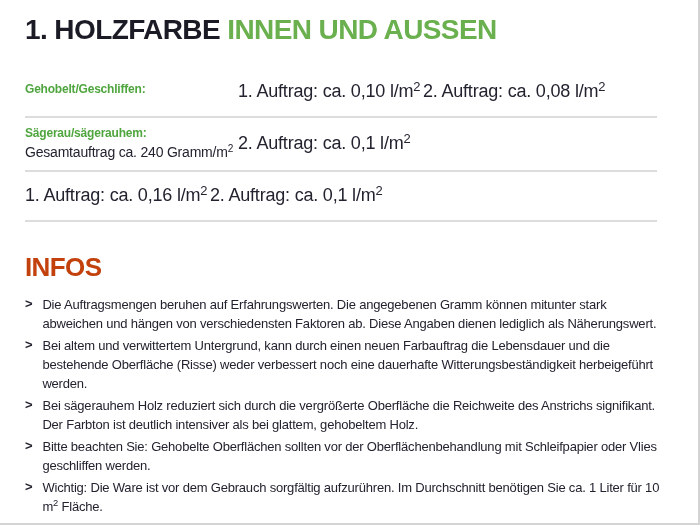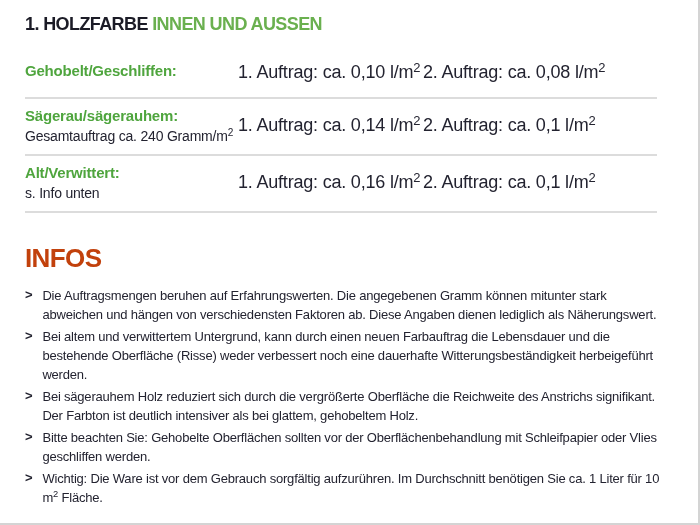--- a/index.html
+++ b/index.html
@@ -9,37 +9,37 @@
     color:#232330;
   }
   .page {
     width:700px; height:525px;
     padding:14px 22px 0 25px;
     border-right:2px solid #d4d4d4;
     border-bottom:2px solid #d4d4d4;
     overflow:hidden;
   }
   .title {
-    font-size:18px; font-weight:bold; letter-spacing:-0.6px;
-    color:#1b1b26; margin-bottom:14px; white-space:nowrap;
+    font-size:28px; font-weight:bold; letter-spacing:-0.6px;
+    color:#1b1b26; margin-bottom:22px; white-space:nowrap;
   }
   .title .green { color:#6ab04f; }
 
   .rate-table { width:632px; }
   .rate-row {
     display:flex; align-items:center;
     padding:8px 0 10px 0;
     border-bottom:2px solid #dcdcdc;
     min-height:50px;
   }
   .rate-row .col1 { width:213px; }
   .rate-row .col2 { width:185px; }
   .rate-row .col3 { flex:1; }
   .surface-label {
-    color:#4fa53e; font-weight:bold; font-size:15px;
+    color:#4fa53e; font-weight:bold; font-size:12px;
     letter-spacing:-0.2px; margin-bottom:4px;
   }
   .surface-sub { font-size:14px; letter-spacing:-0.2px; }
   .coat { font-size:18px; letter-spacing:-0.2px; }
   sup { font-size:72%; vertical-align:baseline; position:relative; top:-0.45em; }
 
   .infos-heading {
     font-size:26px; font-weight:bold; letter-spacing:-0.6px;
     color:#c2410c; margin:30px 0 13px 0;
   }
@@ -72,29 +72,24 @@
       </div>
       <div class="col2 coat">1. Auftrag: ca. 0,10 l/m<sup>2</sup></div>
       <div class="col3 coat">2. Auftrag: ca. 0,08 l/m<sup>2</sup></div>
     </div>
 
     <div class="rate-row">
       <div class="col1">
         <div class="surface-label">Sägerau/sägerauhem:</div>
         <div class="surface-sub">Gesamtauftrag ca. 240 Gramm/m<sup>2</sup></div>
       </div>
-      <div class="col2 coat">1. Auftrag: ca. 0,14 l/m<sup>2</sup></div>
       <div class="col3 coat">2. Auftrag: ca. 0,1 l/m<sup>2</sup></div>
     </div>
 
     <div class="rate-row">
-      <div class="col1">
-        <div class="surface-label">Alt/Verwittert:</div>
-        <div class="surface-sub">s. Info unten</div>
-      </div>
       <div class="col2 coat">1. Auftrag: ca. 0,16 l/m<sup>2</sup></div>
       <div class="col3 coat">2. Auftrag: ca. 0,1 l/m<sup>2</sup></div>
     </div>
 
   </div>
 
   <div class="infos-heading">INFOS</div>
 
   <ul class="bullets">
     <li>

